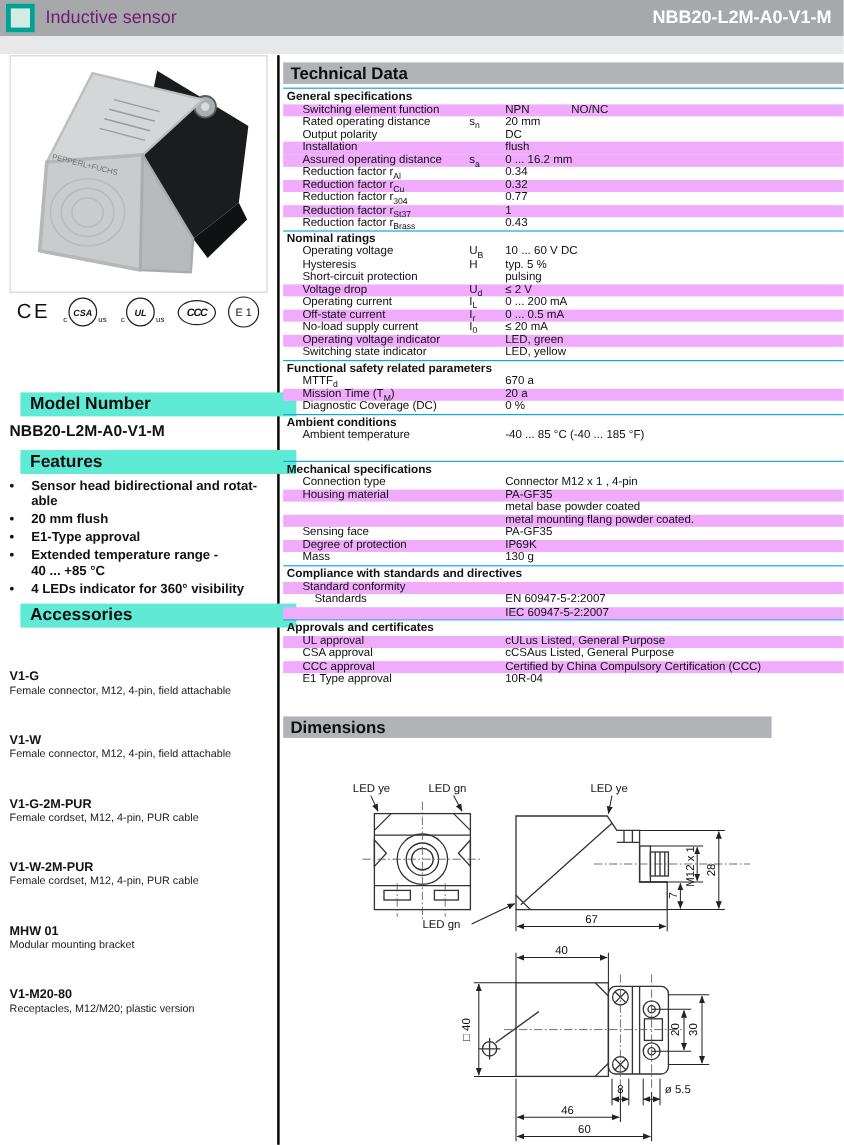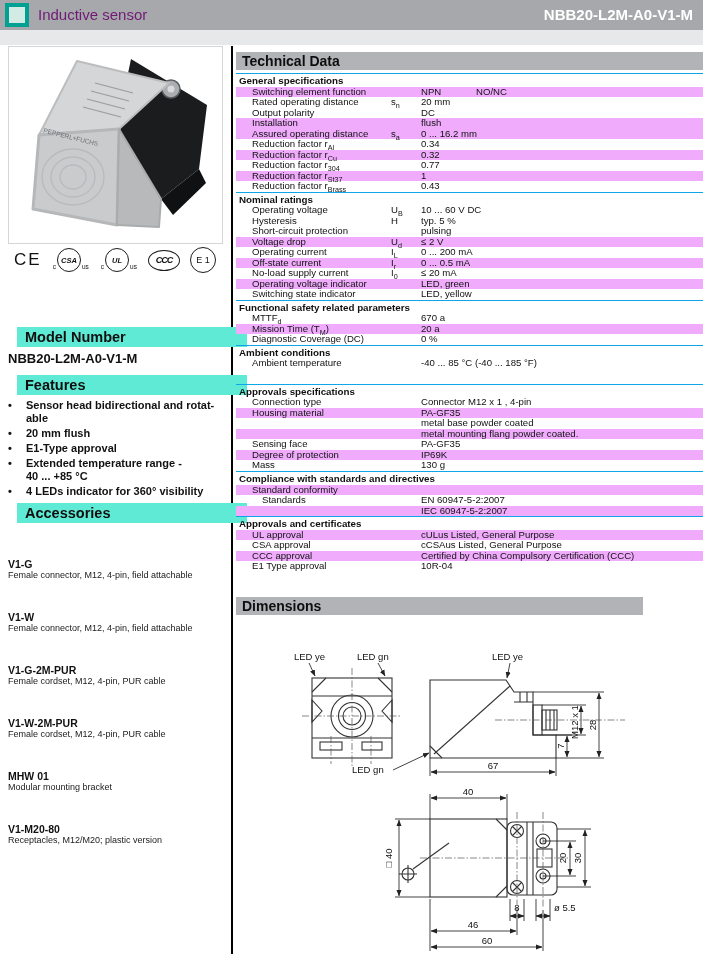--- a/index.html
+++ b/index.html
@@ -269,21 +269,21 @@
       <div class="sp-row">
         <span class="c-label">Diagnostic Coverage (DC)</span>
         <span class="c-val">0 %</span>
       </div>
       <div class="sec-h">Ambient conditions</div>
       <div class="sp-row">
         <span class="c-label">Ambient temperature</span>
         <span class="c-val">-40 ... 85 °C (-40 ... 185 °F)</span>
       </div>
       <div class="sec-gap"></div>
-      <div class="sec-h">Approvals specifications</div>
+      <div class="sec-h">Mechanical specifications</div>
       <div class="sp-row">
         <span class="c-label">Connection type</span>
         <span class="c-val">Connector M12 x 1 , 4-pin</span>
       </div>
       <div class="sp-row shade">
         <span class="c-label">Housing material</span>
         <span class="c-val">PA-GF35</span>
       </div>
       <div class="sp-row">
         <span class="c-label"></span>

